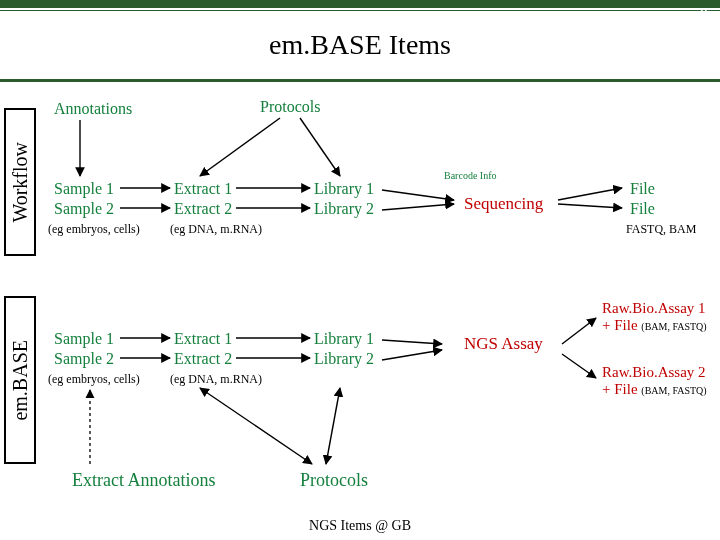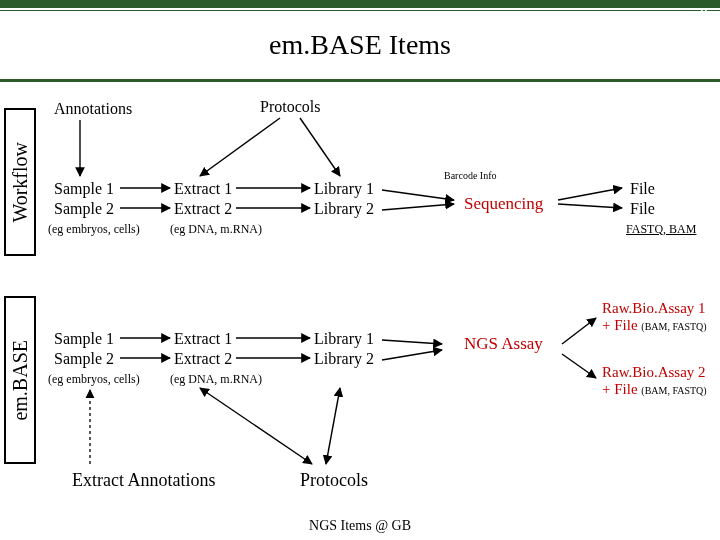--- a/index.html
+++ b/index.html
@@ -4,21 +4,21 @@
 <style>
   * { margin: 0; padding: 0; box-sizing: border-box; }
   body { font-family: Georgia, 'Times New Roman', serif; background: #fff; width: 720px; height: 540px; position: relative; overflow: hidden; }
   .topbar { width: 100%; height: 8px; background: #2b5b2b; }
   .slidenum { position: absolute; top: 6px; right: 12px; color: #fff; font-size: 16px; z-index: 2; }
   .titlebar { border-top: 1px solid #2b5b2b; border-bottom: 3px solid #2b5b2b; height: 72px; display: flex; align-items: center; justify-content: center; margin-top: 2px; }
   .titlebar h1 { font-size: 28px; font-weight: normal; color: #000; }
   .stage { position: relative; width: 100%; height: calc(540px - 8px - 2px - 56px); }
   .sidelabel { position: absolute; left: 4px; width: 32px; border: 2px solid #000; display: flex; align-items: center; justify-content: center; }
   .sidelabel span { writing-mode: vertical-rl; transform: rotate(180deg); font-size: 20px; }
-  .node { position: absolute; font-size: 16px; color: #000000; }
+  .node { position: absolute; font-size: 16px; color: #15803d; }
   .caption { position: absolute; font-size: 12px; color: #000; }
   .tiny { font-size: 10px; }
   .red { color: #c00000; }
   .footer { position: absolute; bottom: 6px; width: 100%; text-align: center; font-size: 14px; }
   svg.arrows { position: absolute; top: 0; left: 0; width: 100%; height: 100%; pointer-events: none; }
 </style>
 </head>
 <body>
 
 <div class="topbar"></div>
@@ -49,21 +49,21 @@
   <div class="caption" style="left:170px;top:140px;">(eg DNA, m.RNA)</div>
 
   <div class="node" style="left:314px;top:98px;">Library 1</div>
   <div class="node" style="left:314px;top:118px;">Library 2</div>
 
   <div class="node" style="left:444px;top:88px;font-size:10px;">Barcode Info</div>
   <div class="node red" style="left:464px;top:112px;font-size:17px;">Sequencing</div>
 
   <div class="node" style="left:630px;top:98px;">File</div>
   <div class="node" style="left:630px;top:118px;">File</div>
-  <div class="caption" style="left:626px;top:140px;text-decoration:underline;">FASTQ, BAM</div>
+  <div class="caption" style="left:626px;top:140px;">FASTQ, BAM</div>
 
   <div class="node" style="left:54px;top:248px;">Sample 1</div>
   <div class="node" style="left:54px;top:268px;">Sample 2</div>
   <div class="caption" style="left:48px;top:290px;">(eg embryos, cells)</div>
 
   <div class="node" style="left:174px;top:248px;">Extract 1</div>
   <div class="node" style="left:174px;top:268px;">Extract 2</div>
   <div class="caption" style="left:170px;top:290px;">(eg DNA, m.RNA)</div>
 
   <div class="node" style="left:314px;top:248px;">Library 1</div>

